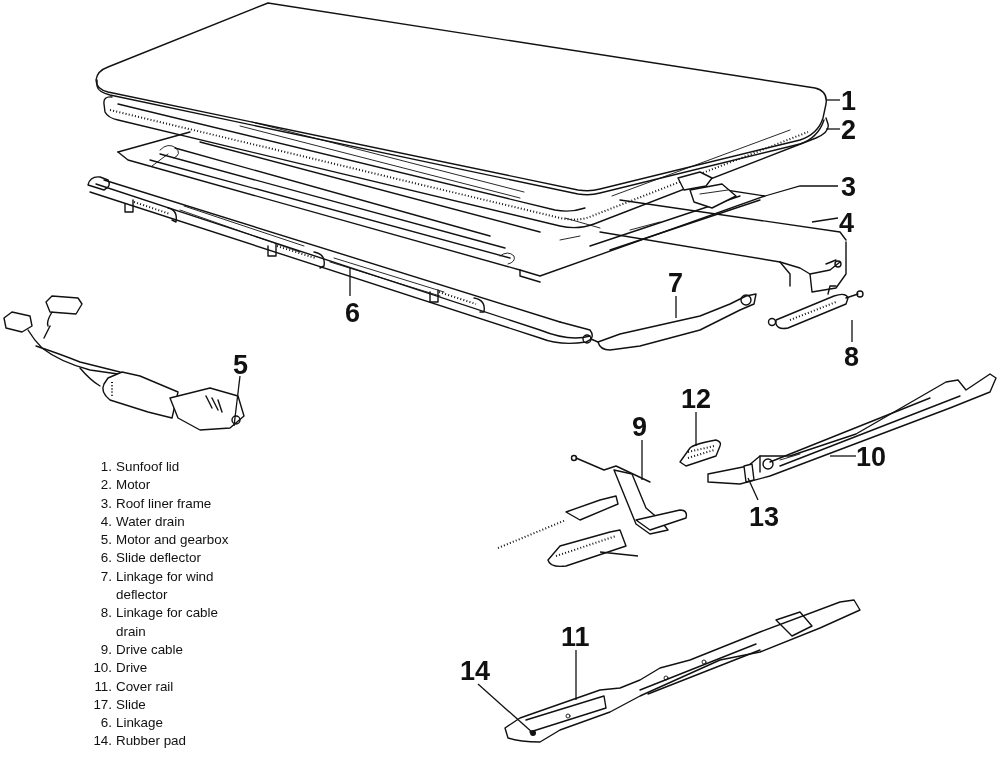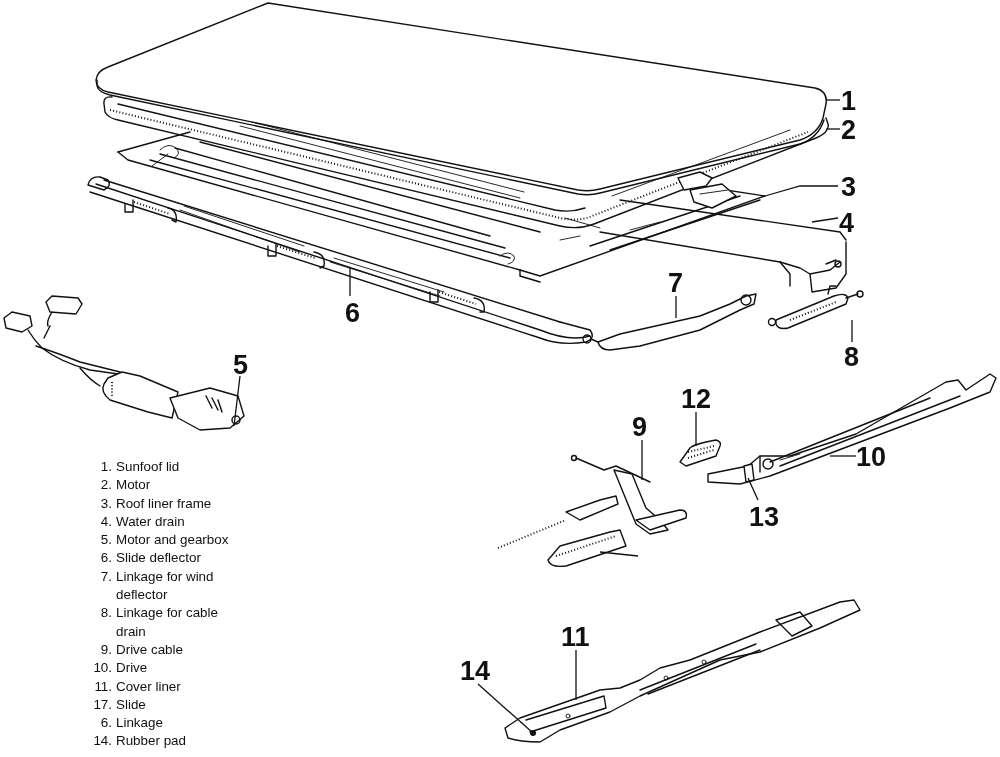--- a/index.html
+++ b/index.html
@@ -244,21 +244,21 @@
     <div class="leg-row">
       <span class="leg-num">9.</span>
       <span class="leg-text">Drive cable</span>
     </div>
     <div class="leg-row">
       <span class="leg-num">10.</span>
       <span class="leg-text">Drive</span>
     </div>
     <div class="leg-row">
       <span class="leg-num">11.</span>
-      <span class="leg-text">Cover liner</span>
+      <span class="leg-text">Cover rail</span>
     </div>
     <div class="leg-row">
       <span class="leg-num">17.</span>
       <span class="leg-text">Slide</span>
     </div>
     <div class="leg-row">
       <span class="leg-num">6.</span>
       <span class="leg-text">Linkage</span>
     </div>
     <div class="leg-row">

